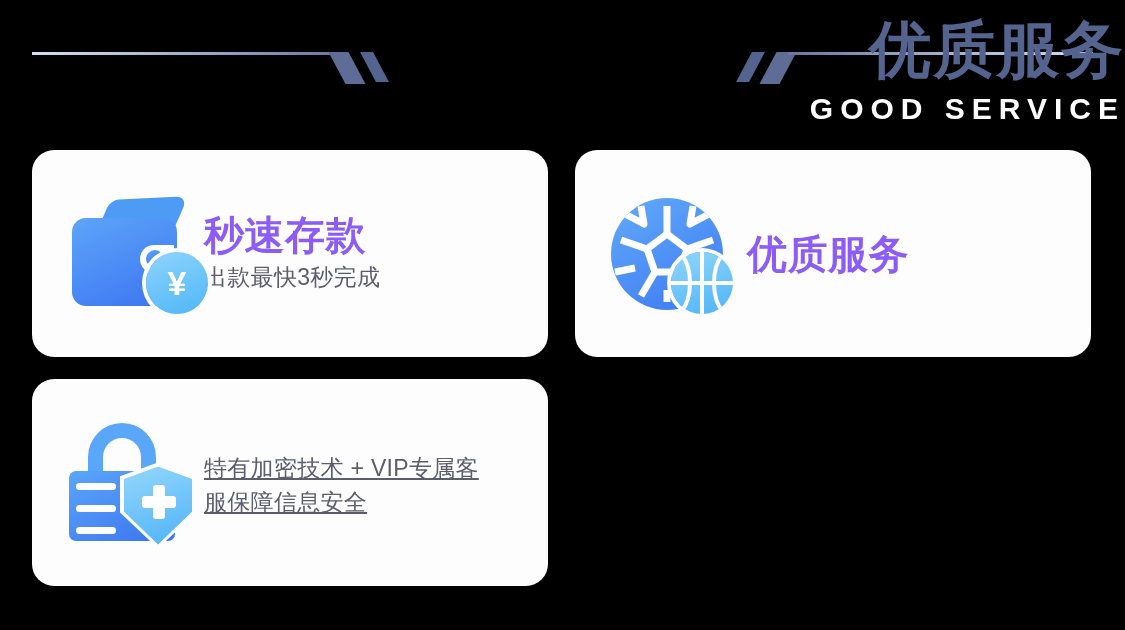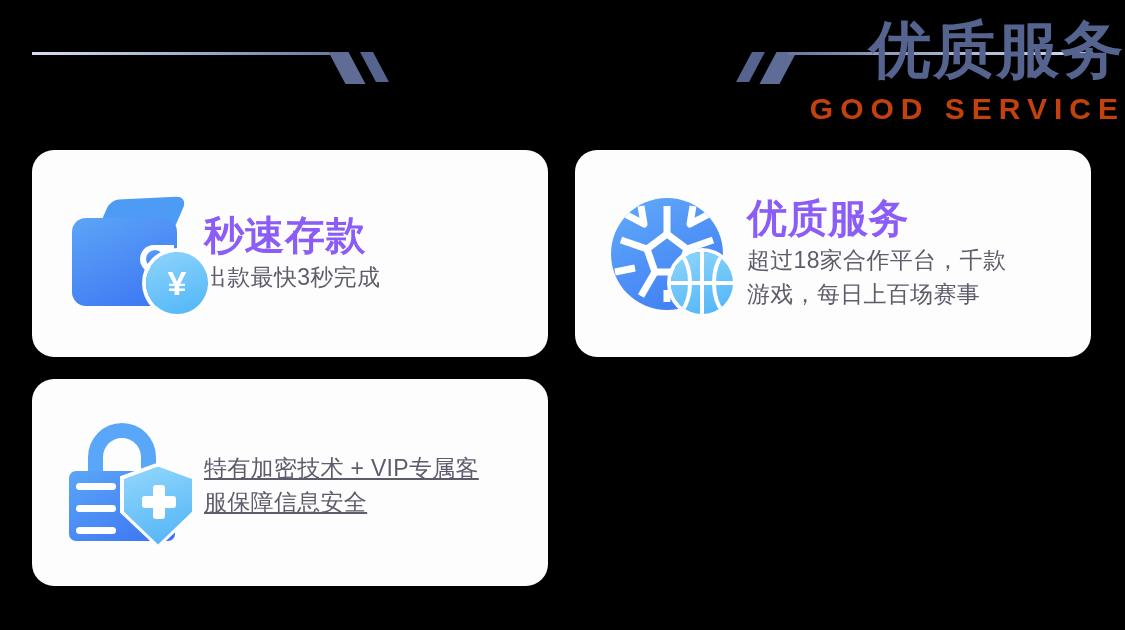--- a/index.html
+++ b/index.html
@@ -33,21 +33,21 @@
     font-weight:bold;
     color:#55638F;
     letter-spacing:2px;
     line-height:72px;
     font-family:"Liberation Sans","DejaVu Sans",sans-serif;
   }
   .hdr-sub {
     margin-top:6px;
     font-size:30px;
     font-weight:bold;
-    color:#c2410c;
+    color:#ffffff;
     letter-spacing:7px;
     line-height:34px;
   }
 
   
   .rule {
     position:absolute;
     height:3px;
     top:52px;
     background:linear-gradient(90deg,#D8DEEE 0%,#9EAAC9 55%,#6A77A0 100%);
@@ -356,22 +356,20 @@
               <line x1="31" y1="-2" x2="31" y2="64"></line>
               <line x1="-2" y1="31" x2="64" y2="31"></line>
               <path d="M10,2 C22,16 22,46 10,60"></path>
               <path d="M52,2 C40,16 40,46 52,60"></path>
             </g>
           </svg>
         </div>
       </div>
       <div class="card-text">
         <div class="card-title">优质服务</div>
-        <div class="card-desc" style="white-space: pre-line;">超过18家合作平台，千款
-游戏，每日上百场赛事</div>
       </div>
     </div>
 
     <div class="card">
       <div class="icon-wrap">
         <div class="l-shackle"></div>
         <div class="l-body"></div>
         <div class="l-slot s1"></div>
         <div class="l-slot s2"></div>
         <div class="l-slot s3"></div>

